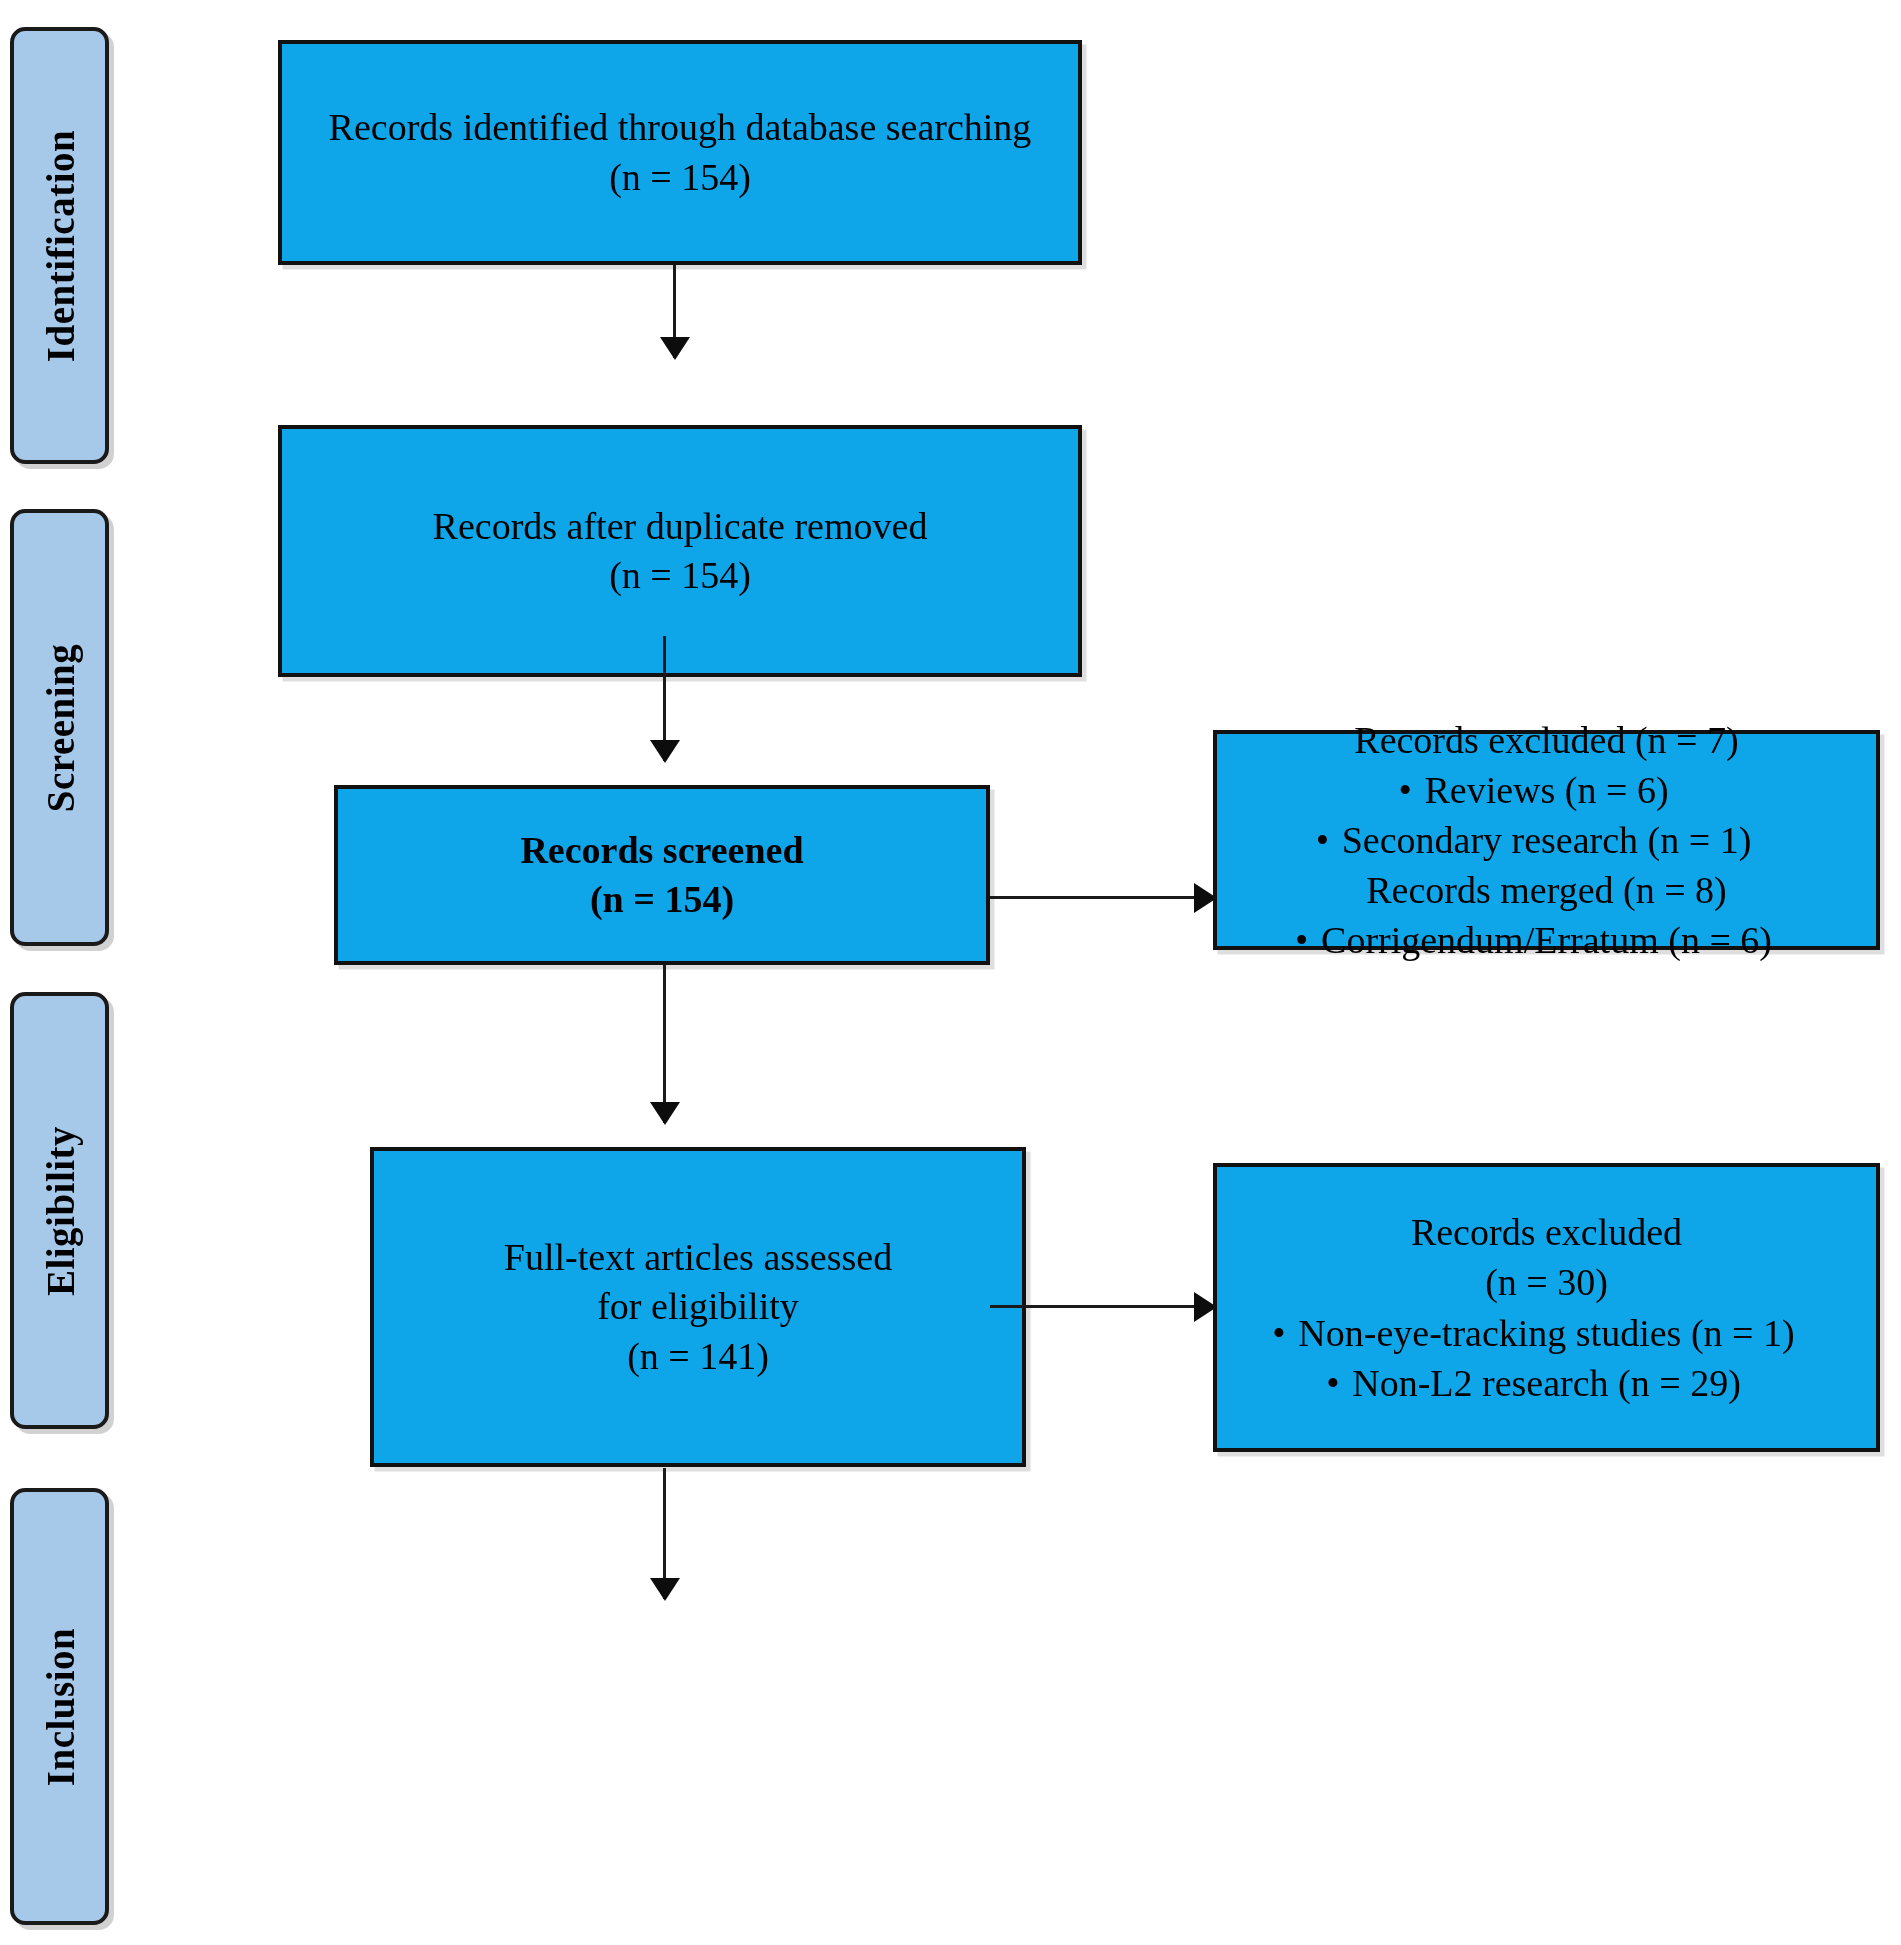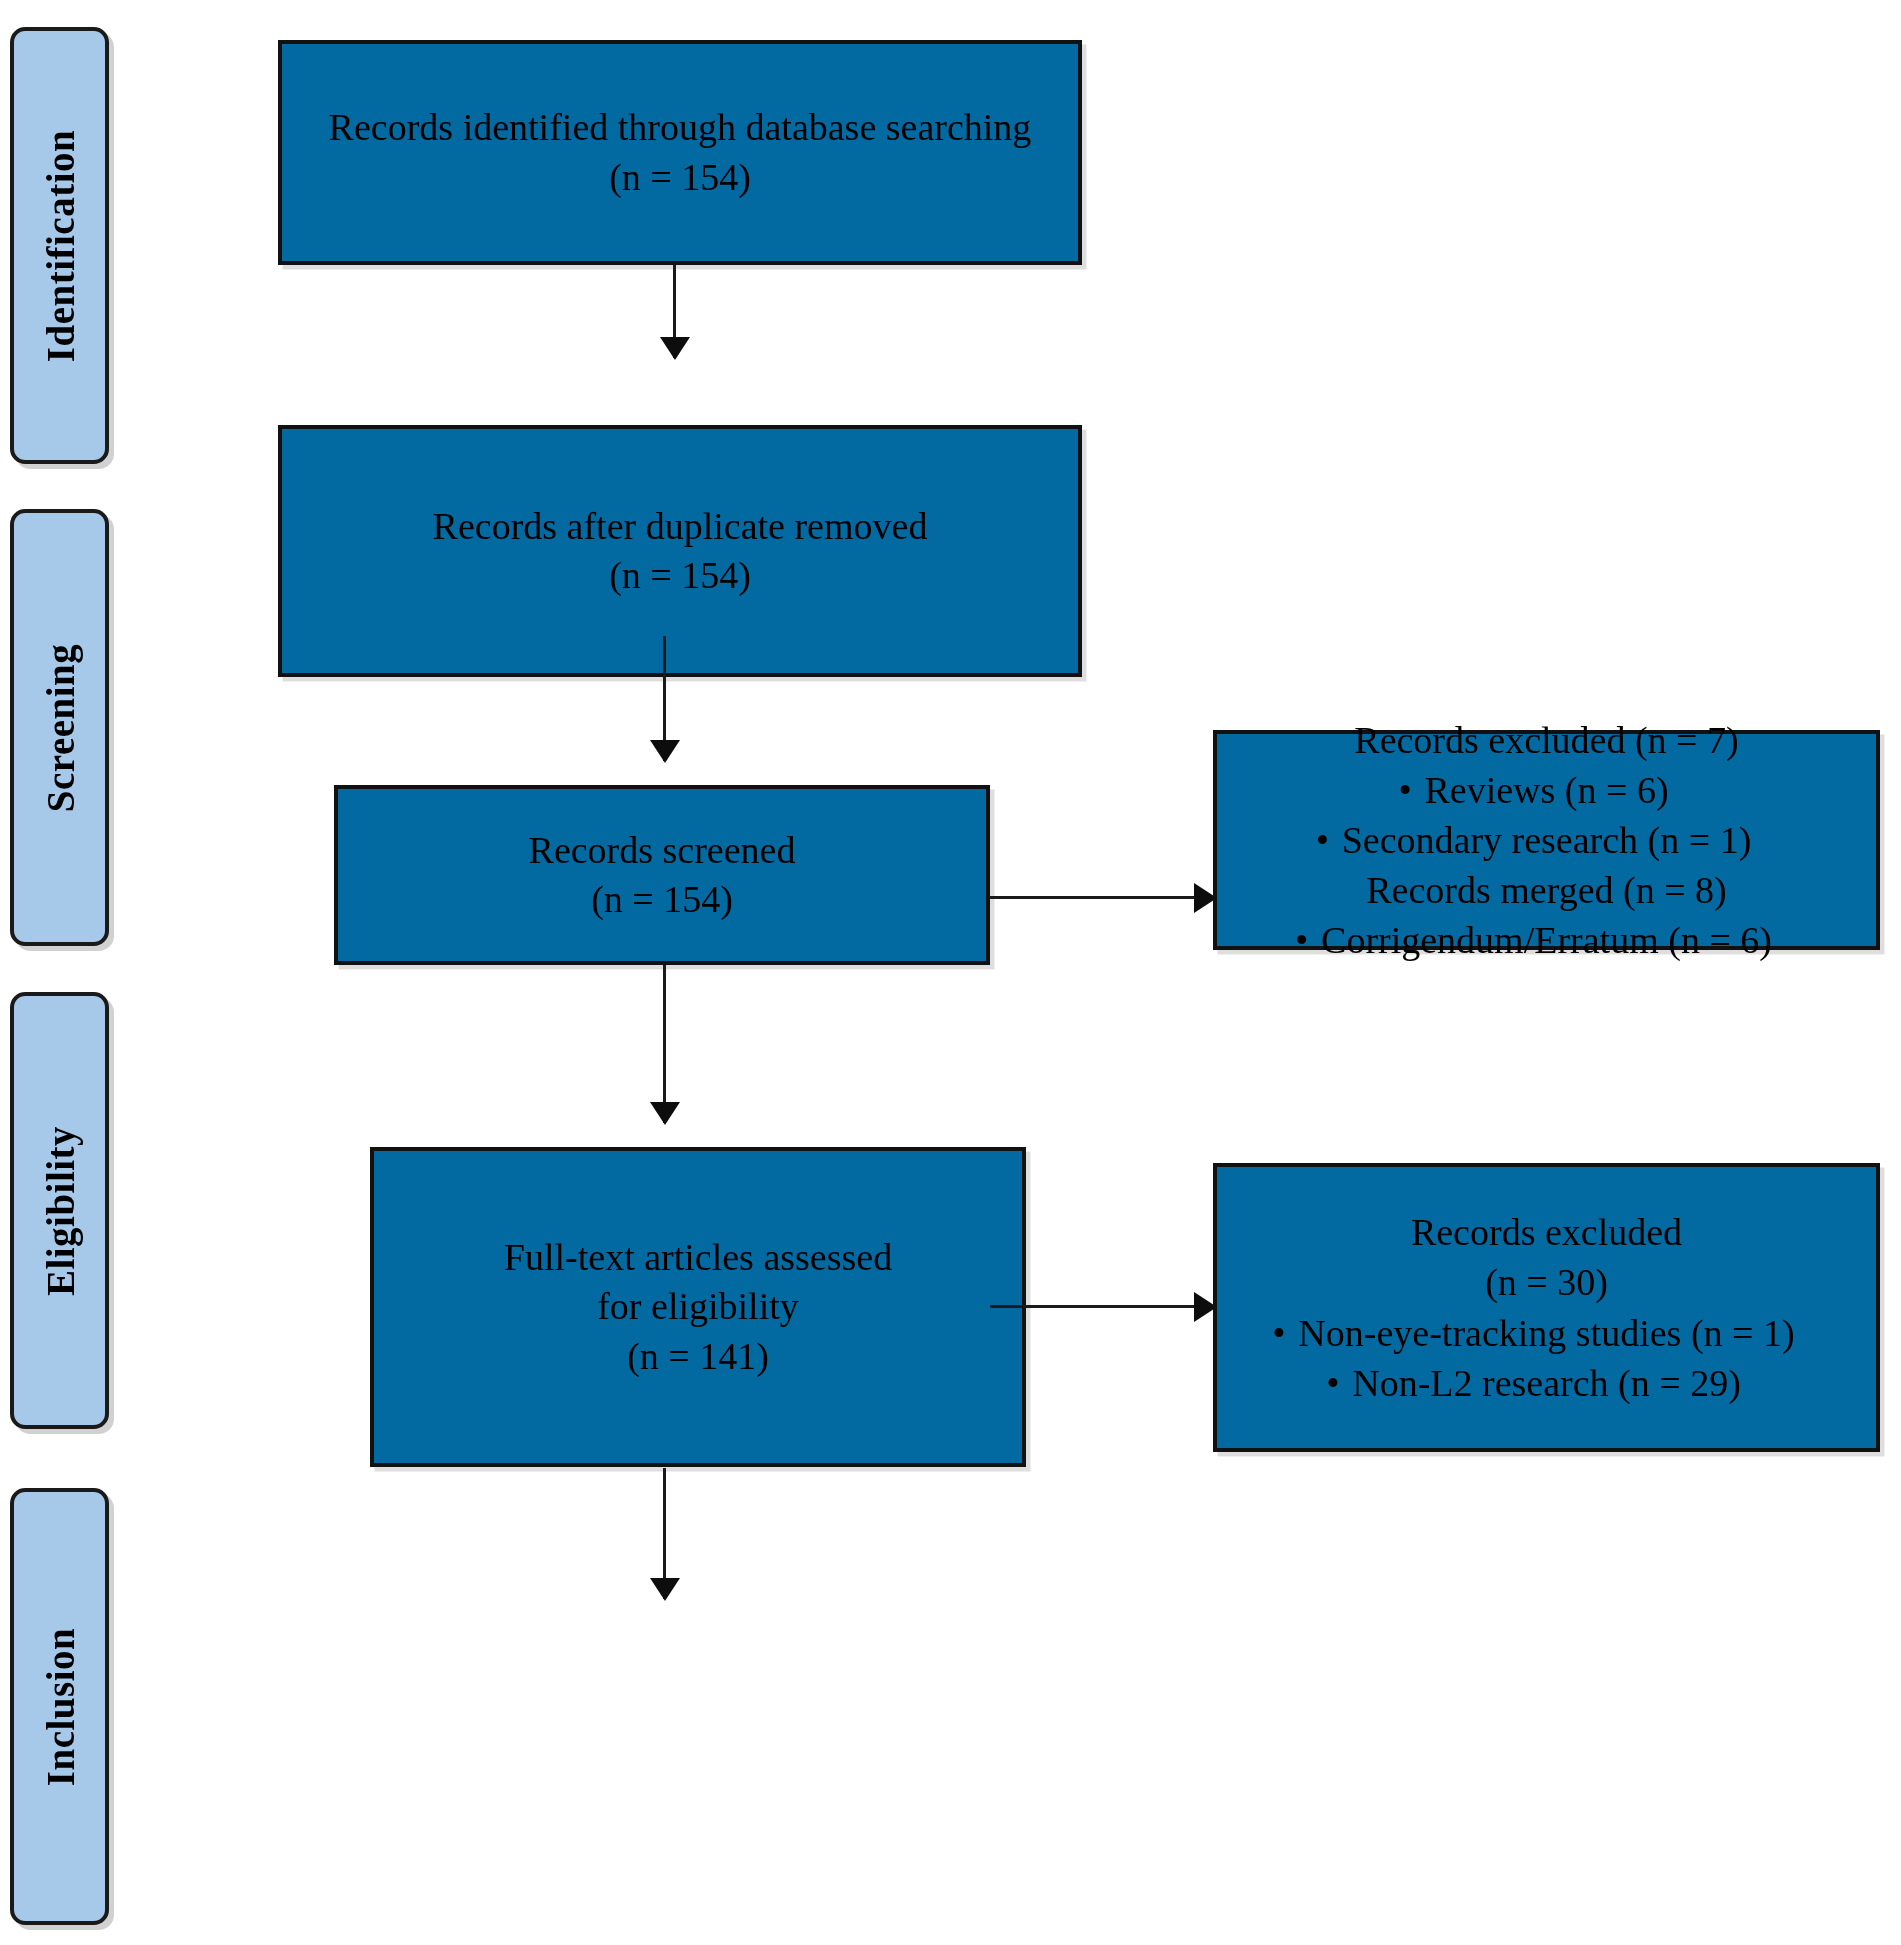--- a/index.html
+++ b/index.html
@@ -38,21 +38,21 @@
     font-weight: bold;
     font-size: 39px;
     letter-spacing: 0.5px;
     color: #000;
     line-height: 1;
   }
 
   
   .node {
     position: absolute;
-    background: #0369a1;
+    background: #0ea5e9;
     border: 4px solid #111111;
     box-sizing: border-box;
     box-shadow: 4.5px 4.5px 0 rgba(0,0,0,0.13);
     display: flex;
     flex-direction: column;
     align-items: center;
     justify-content: center;
     text-align: center;
     padding: 9px 16px;
   }
@@ -150,21 +150,21 @@
 
   <div class="vline" style="left:673px; top:265px; height:93px;"></div>
 
   <div class="node" style="left:278px; top:383px; width:804px; height:252px;margin-top:42px;">
     <div class="line">Records after duplicate removed</div>
     <div class="line">(n = 154)</div>
   </div>
 
   <div class="vline" style="left:663px; top:636px; height:125px;"></div>
 
-  <div class="node" style="left:334px; top:785px; width:656px; height:180px;">
+  <div class="node" style="left:334px; top:785px; width:656px; height:180px;font-weight:bold;">
     <div class="line">Records screened</div>
     <div class="line">(n = 154)</div>
   </div>
 
   <div class="hline" style="left:990px; top:896px; width:225px;"></div>
 
   <div class="node bulleted" style="left:1213px; top:730px; width:667px; height:220px;">
     <div class="blines">
       <div class="bullet-line">Records excluded (n = 7)</div>
       <div class="bullet-line has-bullet">Reviews (n = 6)</div>

